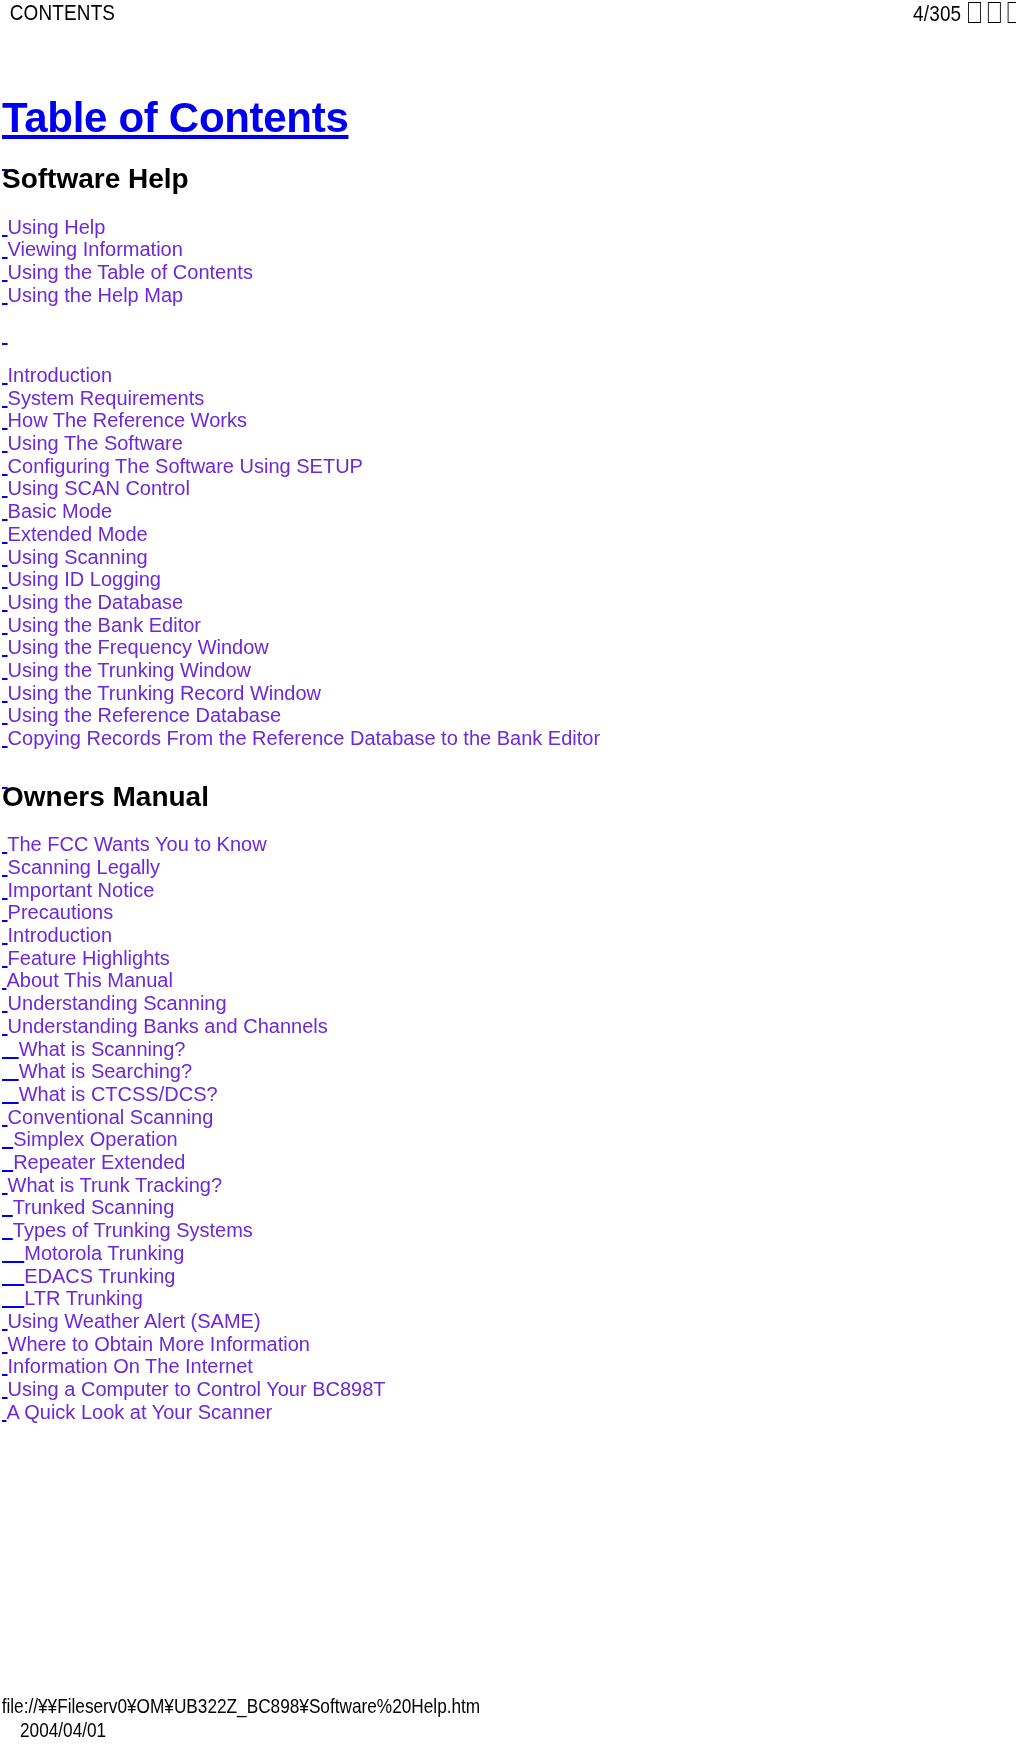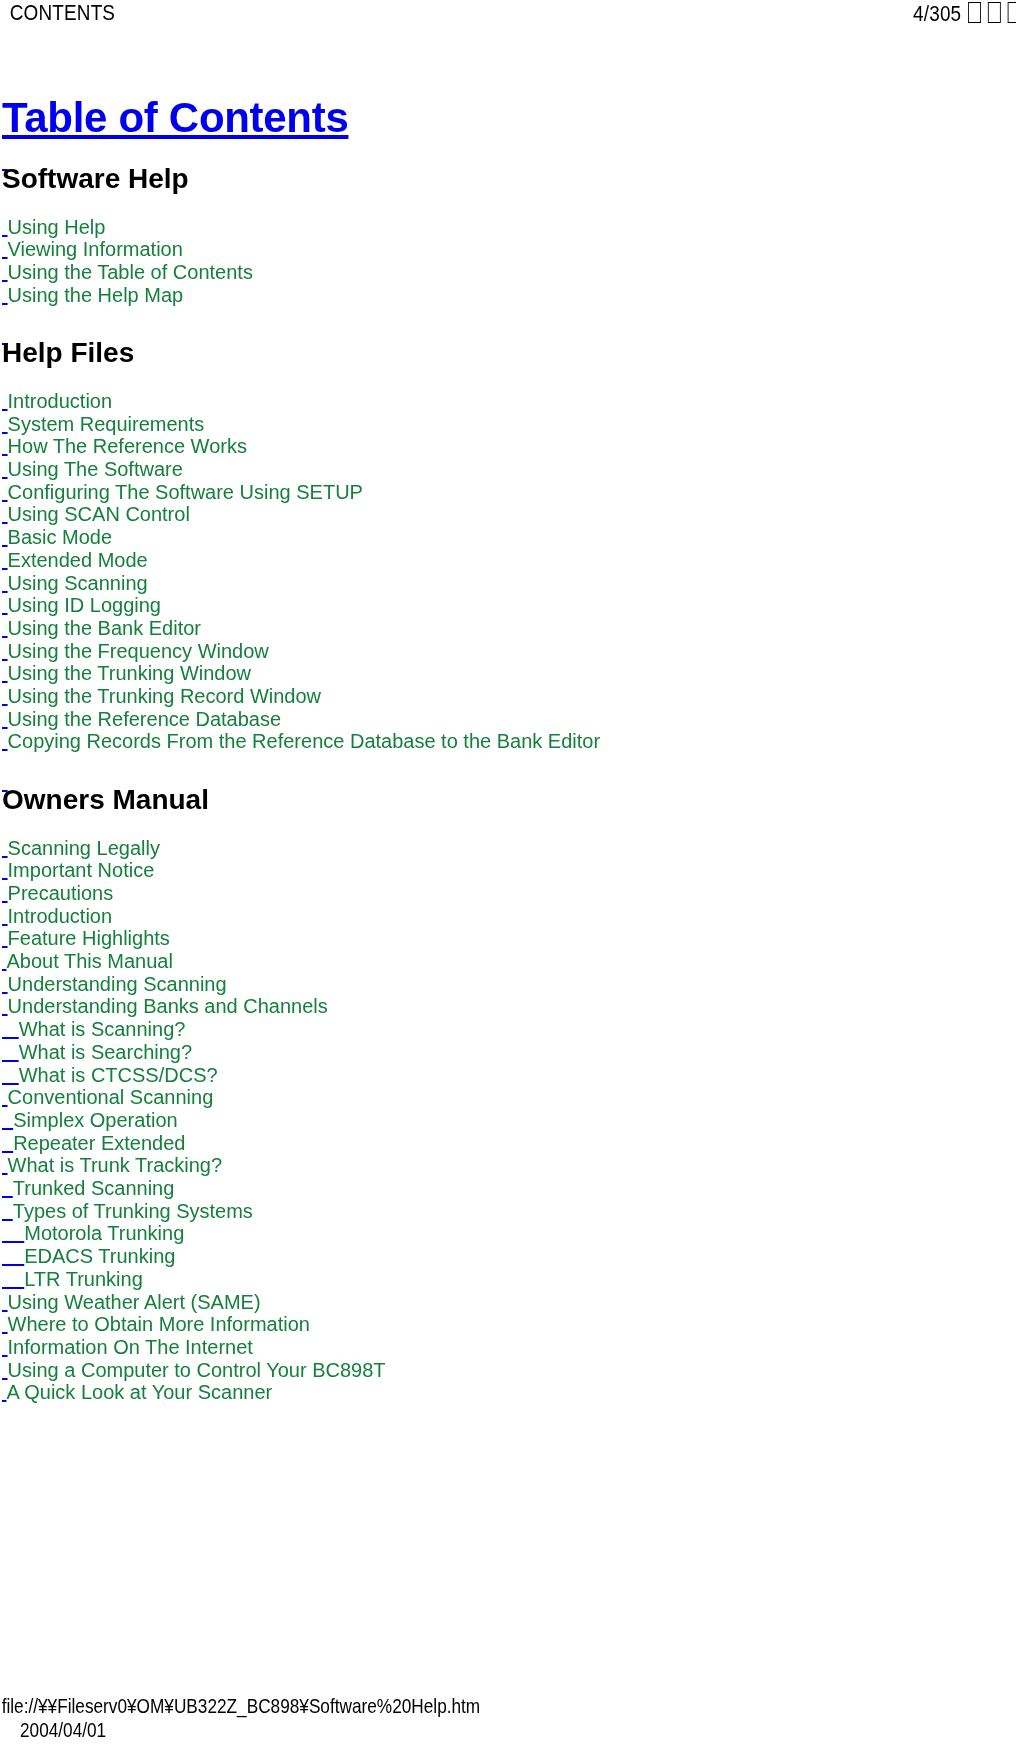--- a/index.html
+++ b/index.html
@@ -113,21 +113,21 @@
     height: 22.7px;
   }
 
   .toc-row {
     white-space: pre;
     font-size: 20px;
     line-height: 22.7px;
     color: #000;
   }
   .toc-row .label {
-    color: #15803d;
+    color: #6d28d9;
     text-decoration: none;
   }
 
   
   .print-footer {
     position: absolute;
     bottom: 8px;
     left: 0;
     width: 1016px;
     display: flex;
@@ -173,42 +173,43 @@
   <div class="toc-body" id="toc-body">
       <div class="anchor-gap"><a href="#" class="lnk"> </a></div>
       <div class="section-head">Software Help</div>
       <div class="blank-row"></div>
       <div class="toc-row"><a href="#" class="lnk"> </a><span class="label">Using Help</span></div>
       <div class="toc-row"><a href="#" class="lnk"> </a><span class="label">Viewing Information</span></div>
       <div class="toc-row"><a href="#" class="lnk"> </a><span class="label">Using the Table of Contents</span></div>
       <div class="toc-row"><a href="#" class="lnk"> </a><span class="label">Using the Help Map</span></div>
       <div class="blank-row"></div>
       <div class="anchor-gap"><a href="#" class="lnk"> </a></div>
-      <div class="section-head">Help Files</div>
       <div class="blank-row"></div>
       <div class="toc-row"><a href="#" class="lnk"> </a><span class="label">Introduction</span></div>
       <div class="toc-row"><a href="#" class="lnk"> </a><span class="label">System Requirements</span></div>
       <div class="toc-row"><a href="#" class="lnk"> </a><span class="label">How The Reference Works</span></div>
       <div class="toc-row"><a href="#" class="lnk"> </a><span class="label">Using The Software</span></div>
       <div class="toc-row"><a href="#" class="lnk"> </a><span class="label">Configuring The Software Using SETUP</span></div>
       <div class="toc-row"><a href="#" class="lnk"> </a><span class="label">Using SCAN Control</span></div>
       <div class="toc-row"><a href="#" class="lnk"> </a><span class="label">Basic Mode</span></div>
       <div class="toc-row"><a href="#" class="lnk"> </a><span class="label">Extended Mode</span></div>
       <div class="toc-row"><a href="#" class="lnk"> </a><span class="label">Using Scanning</span></div>
       <div class="toc-row"><a href="#" class="lnk"> </a><span class="label">Using ID Logging</span></div>
+      <div class="toc-row"><a href="#" class="lnk"> </a><span class="label">Using the Database</span></div>
       <div class="toc-row"><a href="#" class="lnk"> </a><span class="label">Using the Bank Editor</span></div>
       <div class="toc-row"><a href="#" class="lnk"> </a><span class="label">Using the Frequency Window</span></div>
       <div class="toc-row"><a href="#" class="lnk"> </a><span class="label">Using the Trunking Window</span></div>
       <div class="toc-row"><a href="#" class="lnk"> </a><span class="label">Using the Trunking Record Window</span></div>
       <div class="toc-row"><a href="#" class="lnk"> </a><span class="label">Using the Reference Database</span></div>
       <div class="toc-row"><a href="#" class="lnk"> </a><span class="label">Copying Records From the Reference Database to the Bank Editor</span></div>
       <div class="blank-row"></div>
       <div class="anchor-gap"><a href="#" class="lnk"> </a></div>
       <div class="section-head">Owners Manual</div>
       <div class="blank-row"></div>
+      <div class="toc-row"><a href="#" class="lnk"> </a><span class="label">The FCC Wants You to Know</span></div>
       <div class="toc-row"><a href="#" class="lnk"> </a><span class="label">Scanning Legally</span></div>
       <div class="toc-row"><a href="#" class="lnk"> </a><span class="label">Important Notice</span></div>
       <div class="toc-row"><a href="#" class="lnk"> </a><span class="label">Precautions</span></div>
       <div class="toc-row"><a href="#" class="lnk"> </a><span class="label">Introduction</span></div>
       <div class="toc-row"><a href="#" class="lnk"> </a><span class="label">Feature Highlights</span></div>
       <div class="toc-row"><a href="#" class="lnk"> </a><span class="label">About This Manual</span></div>
       <div class="toc-row"><a href="#" class="lnk"> </a><span class="label">Understanding Scanning</span></div>
       <div class="toc-row"><a href="#" class="lnk"> </a><span class="label">Understanding Banks and Channels</span></div>
       <div class="toc-row"><a href="#" class="lnk">   </a><span class="label">What is Scanning?</span></div>
       <div class="toc-row"><a href="#" class="lnk">   </a><span class="label">What is Searching?</span></div>

